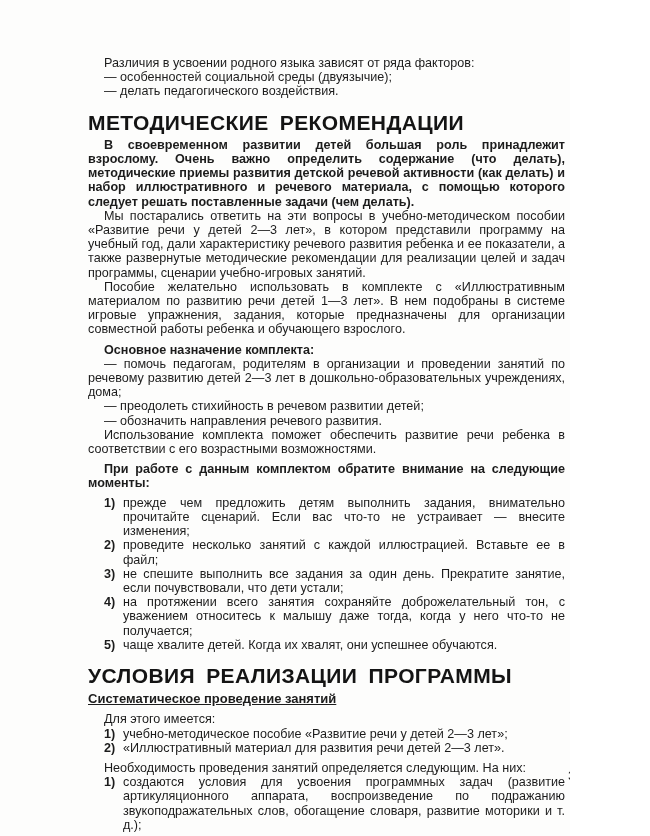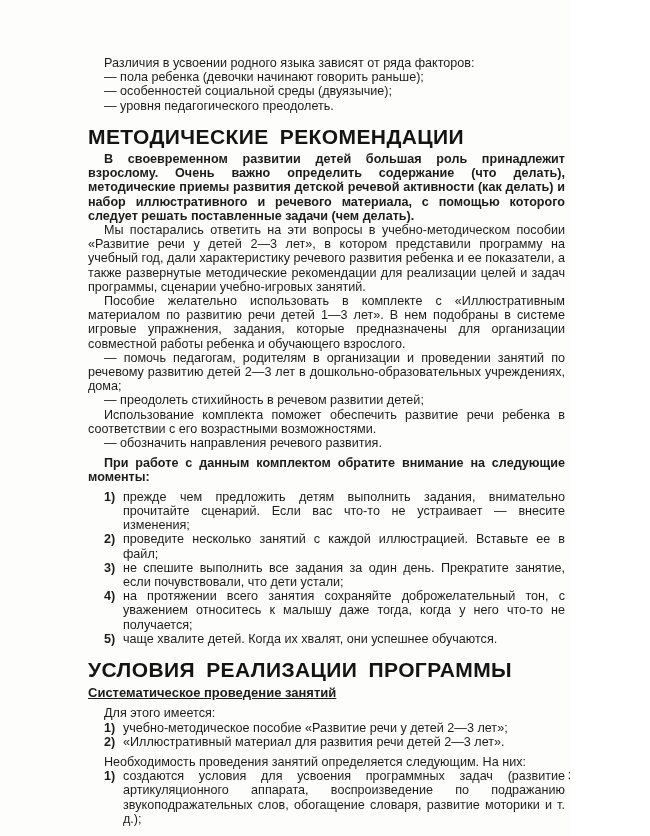--- a/index.html
+++ b/index.html
@@ -71,34 +71,34 @@
     color: #222222;
   }
 </style>
 </head>
 <body>
 
 <div class="page">
   <div class="content">
 
     <p class="para">Различия в усвоении родного языка зависят от ряда факторов:</p>
-    <p class="para">— пола ребенка (девочки начинают говорить раньше);</p>
     <p class="para">— особенностей социальной среды (двуязычие);</p>
-    <p class="para">— уровня педагогического преодолеть.</p>
+    <p class="para">— делать педагогического воздействия.</p>
 
     <div class="section-title">МЕТОДИЧЕСКИЕ РЕКОМЕНДАЦИИ</div>
 
     <p class="para bold">В своевременном развитии детей большая роль принадлежит взрослому. Очень важно определить содержание (что делать), методические приемы развития детской речевой активности (как делать) и набор иллюстративного и речевого материала, с помощью которого следует решать поставленные задачи (чем делать).</p>
     <p class="para">Мы постарались ответить на эти вопросы в учебно-методическом пособии «Развитие речи у детей 2—3 лет», в котором представили программу на учебный год, дали характеристику речевого развития ребенка и ее показатели, а также развернутые методические рекомендации для реализации целей и задач программы, сценарии учебно-игровых занятий.</p>
     <p class="para">Пособие желательно использовать в комплекте с «Иллюстративным материалом по развитию речи детей 1—3 лет». В нем подобраны в системе игровые упражнения, задания, которые предназначены для организации совместной работы ребенка и обучающего взрослого.</p>
 
+    <p class="para bold gap-sm">Основное назначение комплекта:</p>
     <p class="para">— помочь педагогам, родителям в организации и проведении занятий по речевому развитию детей 2—3 лет в дошкольно-образовательных учреждениях, дома;</p>
     <p class="para">— преодолеть стихийность в речевом развитии детей;</p>
+    <p class="para">— обозначить направления речевого развития.</p>
     <p class="para">Использование комплекта поможет обеспечить развитие речи ребенка в соответствии с его возрастными возможностями.</p>
-    <p class="para">— обозначить направления речевого развития.</p>
 
     <p class="para bold gap-md">При работе с данным комплектом обратите внимание на следующие моменты:</p>
 
     <div class="num-list">
       <div class="num-item">
         <span class="num">1)</span>
         <span>прежде чем предложить детям выполнить задания, внимательно прочитайте сценарий. Если вас что-то не устраивает — внесите изменения;</span>
       </div>
       <div class="num-item">
         <span class="num">2)</span>

